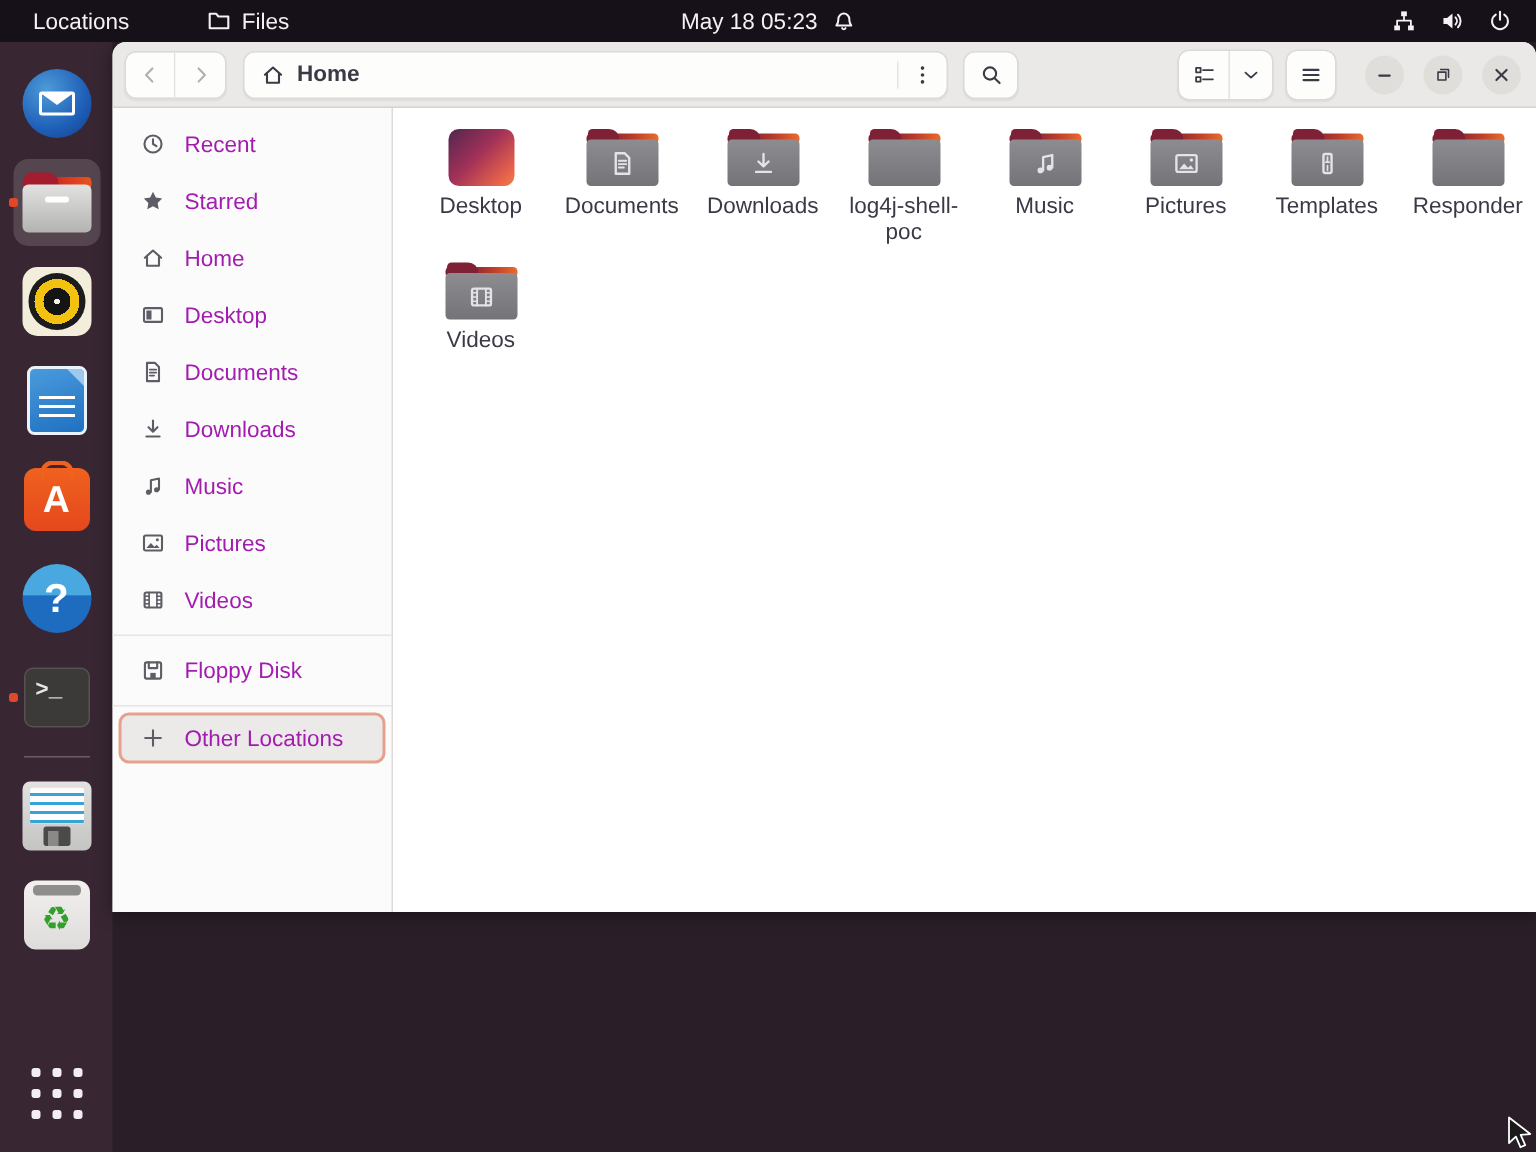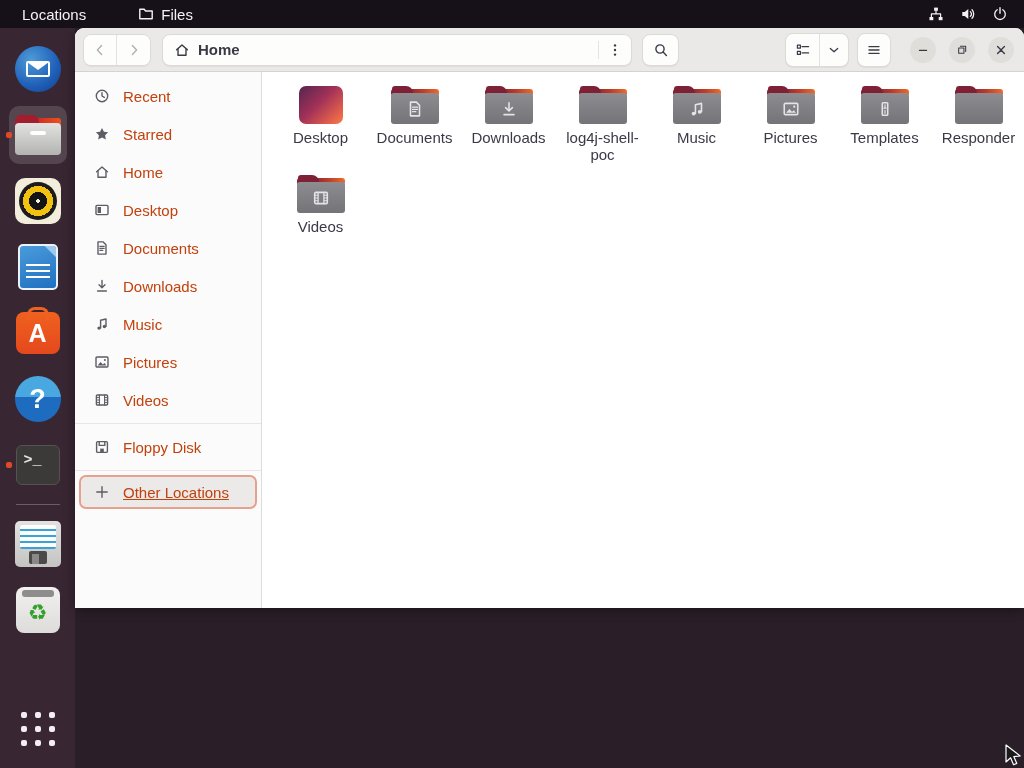--- a/index.html
+++ b/index.html
@@ -81,24 +81,24 @@
   .view-split .half.list { width:34px; border-right:1px solid #e4e2de; }
   .view-split .half.drop { width:28px; }
   .menu-btn { margin-left:8px; width:34px; height:34px; border-radius:8px; color:#3d3846; }
   .win-controls { display:flex; align-items:center; gap:13px; margin-left:19px; }
   .wc { width:26px; height:26px; border-radius:50%; background:#e0deda; color:#3d3846; display:flex; align-items:center; justify-content:center; cursor:pointer; }
 
   .win-body { display:flex; height:695px; }
 
   
   .sidebar { width:187px; background:#fcfbfb; border-right:1px solid #dedcd9; padding-top:5px; flex:0 0 auto; }
-  .sb-item { height:38px; display:flex; align-items:center; gap:13px; padding:0 10px 0 19px; color:#c2410c; font-size:15px; cursor:pointer; }
+  .sb-item { height:38px; display:flex; align-items:center; gap:13px; padding:0 10px 0 19px; color:#a21caf; font-size:15px; cursor:pointer; }
   .sb-item .sb-ic { color:#5e5c64; flex:0 0 auto; }
   .sb-sep { height:1px; background:#e8e6e3; margin:4px 0; }
-  .sb-item.selected { margin:2px 4px; height:34px; border:2px solid #e5a18d; background:#eceae9; border-radius:7px; padding-left:13px;text-decoration:underline; }
+  .sb-item.selected { margin:2px 4px; height:34px; border:2px solid #e5a18d; background:#eceae9; border-radius:7px; padding-left:13px; }
 
   
   .content { flex:1; background:#fff; padding:8px 0 0 14px; display:flex; flex-wrap:wrap; align-content:flex-start; column-gap:5px; row-gap:6px; }
   .cell { width:89px; display:flex; flex-direction:column; align-items:center; cursor:pointer; }
   .cell .icon-wrap { height:44px; display:flex; align-items:flex-end; justify-content:center; }
   .cell .cell-label { margin-top:5px; font-size:15px; line-height:17px; color:#3d3846; text-align:center; max-width:88px; overflow-wrap:break-word; }
 
   .folder { position:relative; width:48px; height:38px; }
   .folder .tab { position:absolute; top:0; left:1px; width:21px; height:9px; background:#7e2136; border-radius:3px 7px 0 0; }
   .folder .strip { position:absolute; top:3px; left:0; right:0; height:7px; border-radius:3px; background:linear-gradient(90deg,#7e2136 28%, #bb3c29 65%, #ec6b2d); }
@@ -242,20 +242,26 @@
 
 <div class="topbar">
   <div class="tb-item tb-activities">
     <span>Locations</span>
   </div>
   <div class="tb-item tb-appmenu">
     <svg class="ic" width="16" height="16">
         <use href="#i-folder"></use>
       </svg>
     <span>Files</span>
+  </div>
+  <div class="tb-center tb-item">
+    <span>May 18 05:23</span>
+    <svg class="ic" width="15" height="15">
+        <use href="#i-bell"></use>
+      </svg>
   </div>
   <div class="tb-right tb-item">
     <svg class="ic" width="16" height="16">
         <use href="#i-network"></use>
       </svg>
     <svg class="ic" width="16" height="16">
         <use href="#i-volume"></use>
       </svg>
     <svg class="ic" width="16" height="16">
         <use href="#i-power"></use>

